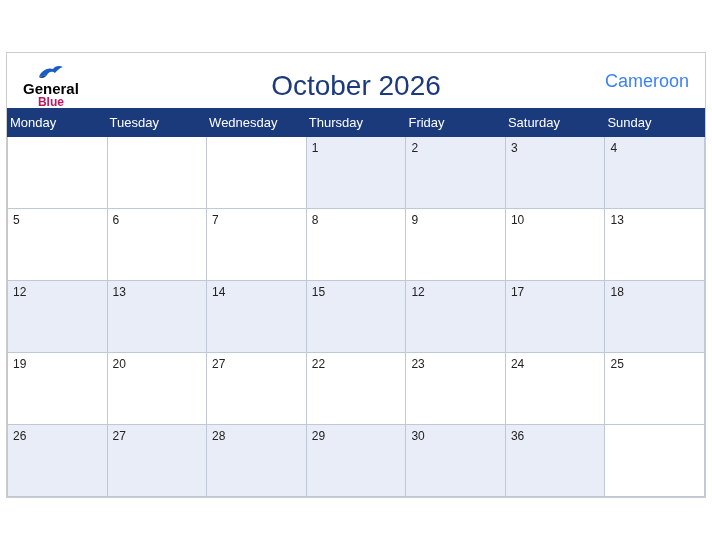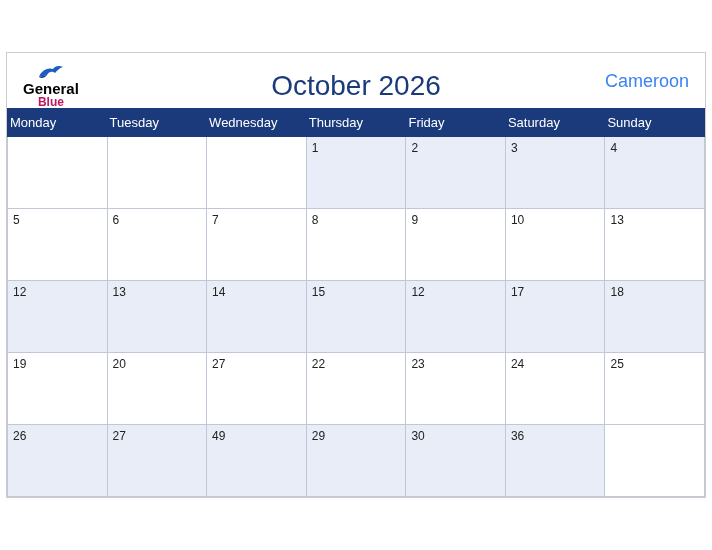--- a/index.html
+++ b/index.html
@@ -164,21 +164,21 @@
           <td><span class="day-number">20</span></td>
           <td><span class="day-number">27</span></td>
           <td><span class="day-number">22</span></td>
           <td><span class="day-number">23</span></td>
           <td><span class="day-number">24</span></td>
           <td><span class="day-number">25</span></td>
         </tr>
         <tr class="row-highlight">
           <td><span class="day-number">26</span></td>
           <td><span class="day-number">27</span></td>
-          <td><span class="day-number">49</span></td>
+          <td><span class="day-number">28</span></td>
           <td><span class="day-number">29</span></td>
           <td><span class="day-number">30</span></td>
           <td><span class="day-number">36</span></td>
           <td class="empty"></td>
         </tr>
       </tbody>
   </table>
 </div>
 
 </body></html>

